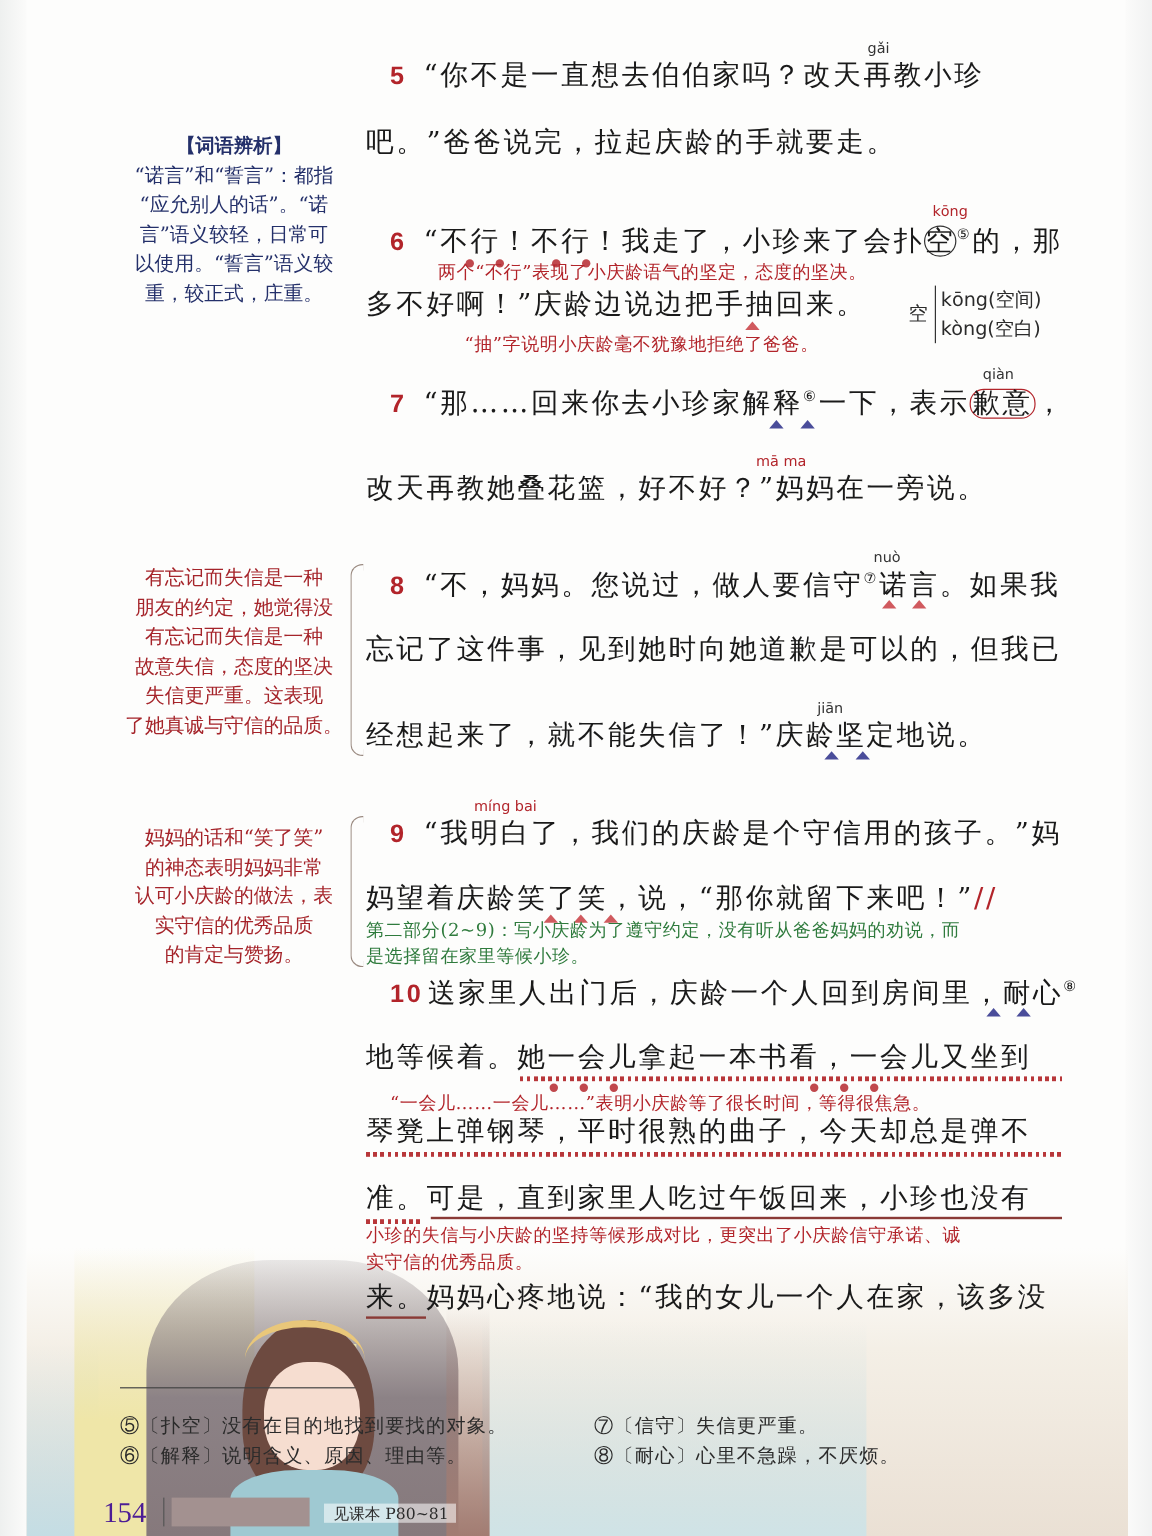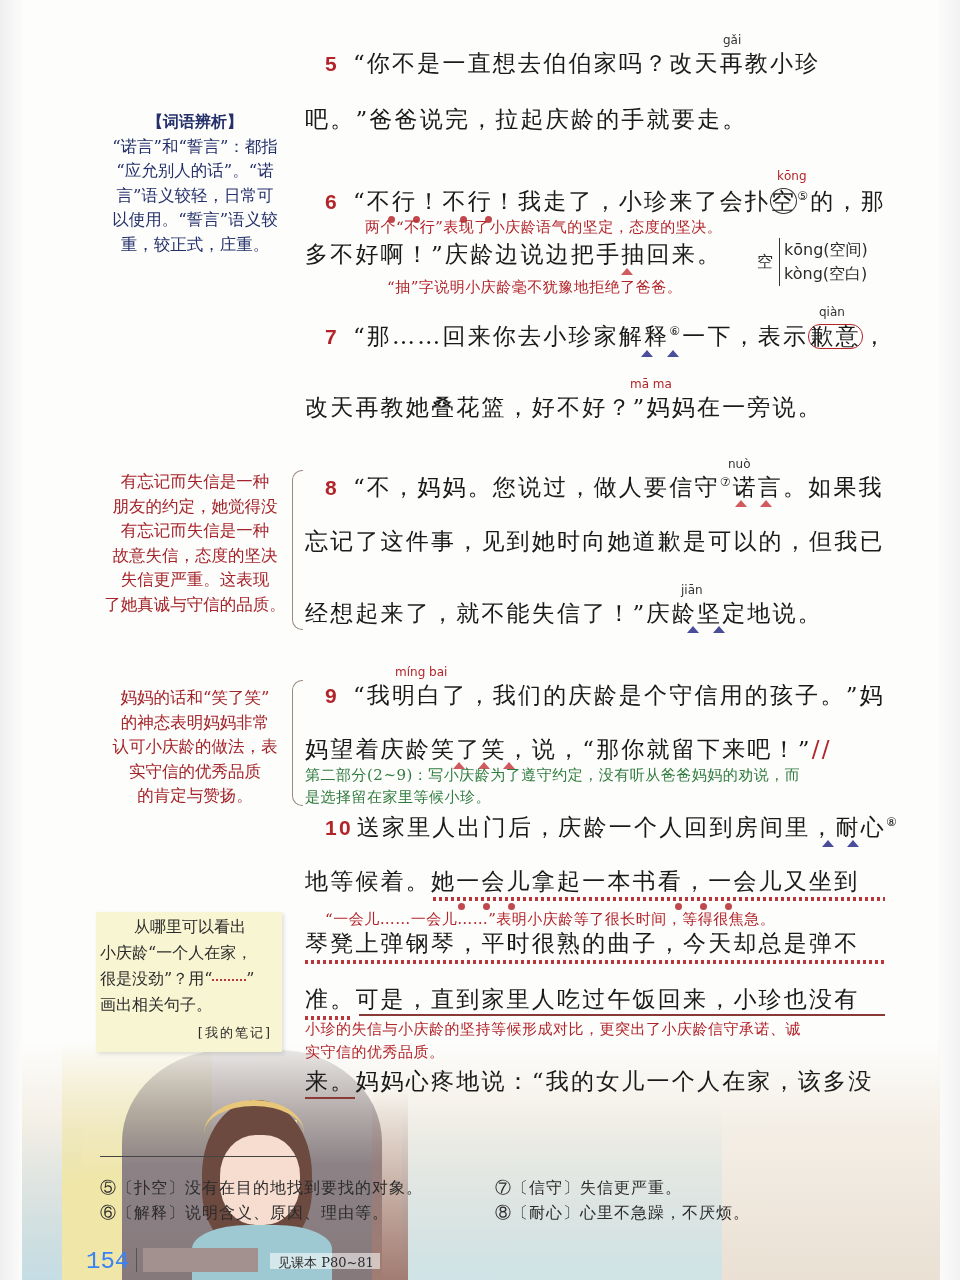--- a/index.html
+++ b/index.html
@@ -57,21 +57,21 @@
   .wave{position:absolute;height:4px;background:repeating-linear-gradient(90deg,#b8373a 0 3px,transparent 3px 6px);}
   .uline{position:absolute;height:2px;background:#8a3a36;}
   .slash{color:#b2242a;font-family:"DejaVu Sans",sans-serif;}
   .poly{position:absolute;left:757px;top:238px;font-family:"DejaVu Serif",serif;font-size:16px;color:#2b2b2b;}
   .poly .k{position:absolute;left:0;top:14px;}
   .poly .opts{position:absolute;left:22px;top:0;border-left:1.5px solid #333;padding-left:4px;line-height:24px;white-space:nowrap;font-family:"DejaVu Sans",sans-serif;}
 
   
   .rule{position:absolute;left:100px;top:1156px;width:196px;height:1px;background:#444;}
   .fn{position:absolute;font-family:"DejaVu Serif",serif;font-size:16px;color:#2b2b2b;white-space:nowrap;letter-spacing:1px;}
-  .pageno{position:absolute;left:86px;top:1248px;font-family:Liberation Mono, monospace;font-size:24px;color:#3b82f6;}
+  .pageno{position:absolute;left:86px;top:1248px;font-family:Liberation Serif, serif;font-size:24px;color:#4c1d95;}
   .pagebar{position:absolute;left:143px;top:1248px;width:115px;height:24px;background:#a39190;}
   .pagesep{position:absolute;left:136px;top:1248px;width:1px;height:24px;background:#555;}
   .ref{position:absolute;left:270px;top:1253px;width:110px;height:16px;background:rgba(255,255,255,.55);font-family:"DejaVu Serif",serif;font-size:13px;color:#2b2b2b;padding-left:8px;box-sizing:border-box;line-height:20px;}
 </style>
 </head>
 <body>
 
 <div class="page">
   <div class="edge-left"></div>
   <div class="edge-right"></div>
@@ -205,27 +205,20 @@
     <div class="wave" style="left:0;top:960px;width:580px;"></div>
     <div class="line" style="top:988px;">准。可是，直到家里人吃过午饭回来，小珍也没有</div>
     <div class="wave" style="left:0;top:1016px;width:48px;"></div>
     <div class="uline" style="left:54px;top:1014px;width:526px;"></div>
     <div class="anno" style="left:0;top:1022px;">小珍的失信与小庆龄的坚持等候形成对比，更突出了小庆龄信守承诺、诚</div>
     <div class="anno" style="left:0;top:1045px;">实守信的优秀品质。</div>
     <div class="line" style="top:1070px;">来。妈妈心疼地说：“我的女儿一个人在家，该多没</div>
     <div class="uline" style="left:0;top:1097px;width:50px;"></div>
   </div>
 
-  <div class="notebox">
-    <div class="q">从哪里可以看出</div>
-    <div>小庆龄“一个人在家，</div>
-    <div><span>很是没劲”？用“</span><span class="wavy"></span><span>”</span></div>
-    <div>画出相关句子。</div>
-    <div class="tag">[我的笔记]</div>
-  </div>
 
   <div class="rule"></div>
   <div class="fn" style="left:100px;top:1178px;">⑤〔扑空〕没有在目的地找到要找的对象。</div>
   <div class="fn" style="left:100px;top:1203px;">⑥〔解释〕说明含义、原因、理由等。</div>
   <div class="fn" style="left:495px;top:1178px;">⑦〔信守〕失信更严重。</div>
   <div class="fn" style="left:495px;top:1203px;">⑧〔耐心〕心里不急躁，不厌烦。</div>
 
   <div class="pageno">154</div>
   <div class="pagesep"></div>
   <div class="pagebar"></div>

